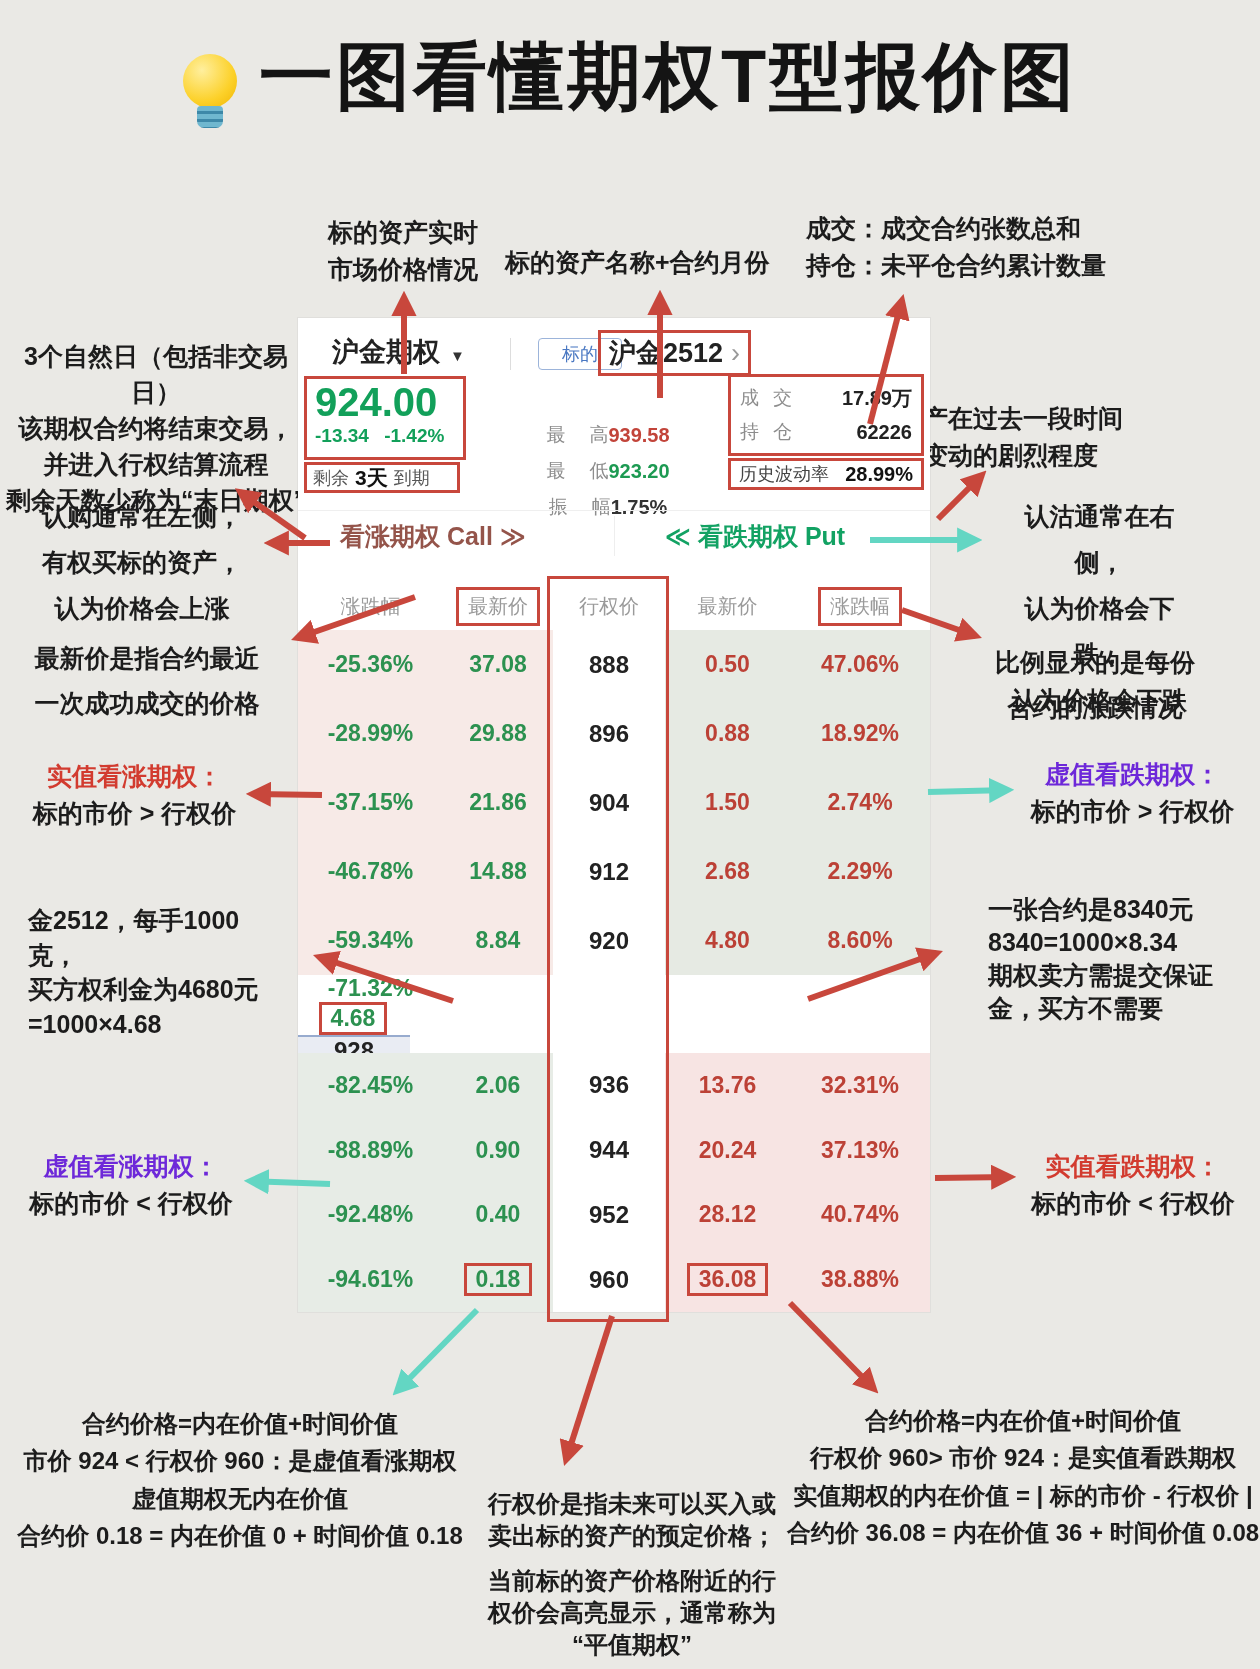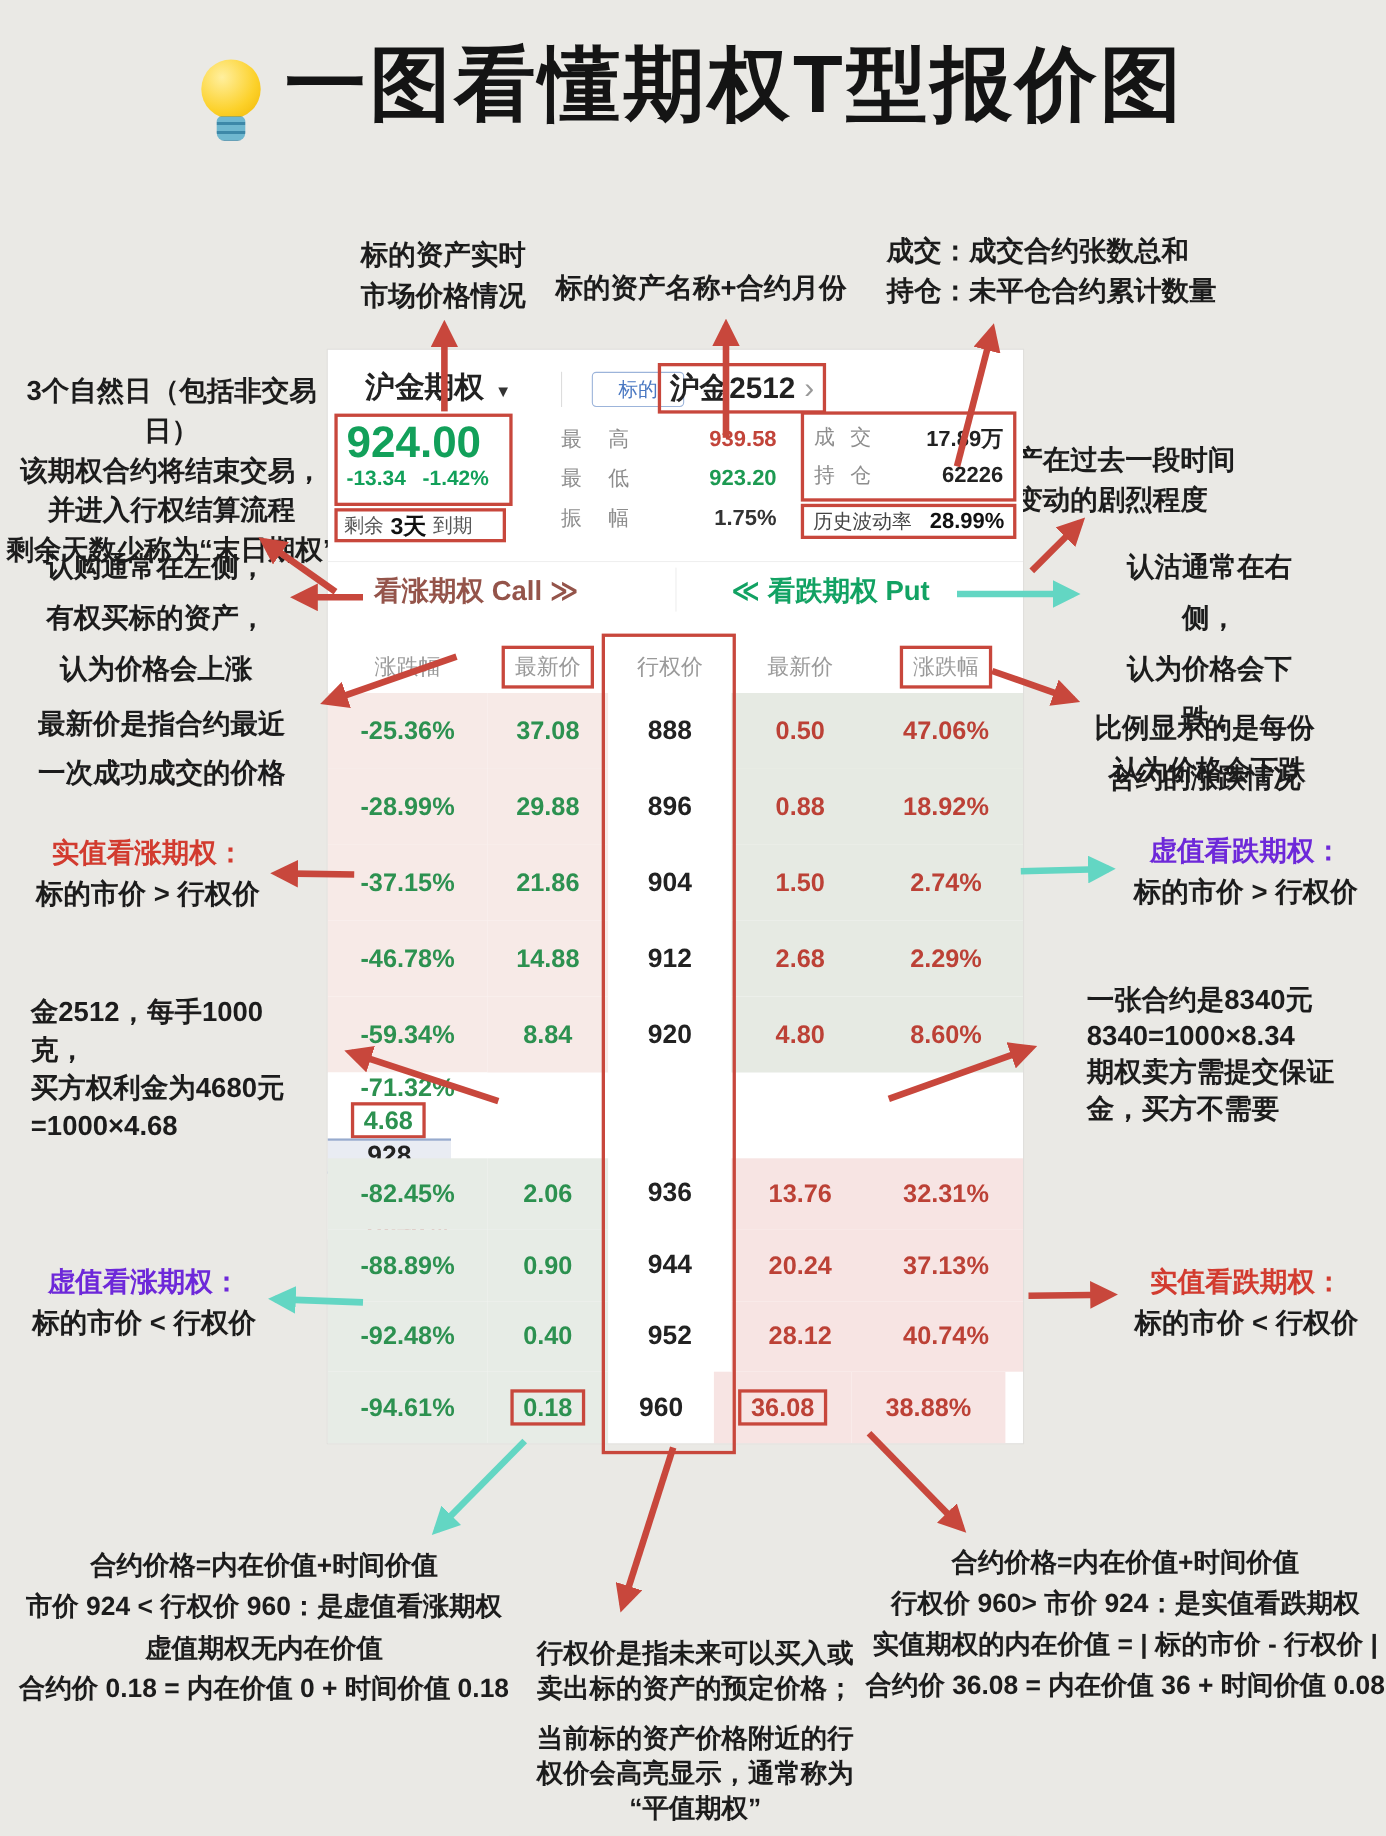--- a/index.html
+++ b/index.html
@@ -28,21 +28,21 @@
         color:#4a78c2;font-size:18px;font-weight:400;}
   .uname{position:absolute;left:300px;top:12px;padding:2px 8px;border:3px solid #c8473c;
          font-size:27px;font-weight:700;color:#222;}
   .uname .gt{color:#999;font-weight:400;margin-left:8px;}
   .pricebox{position:absolute;left:6px;top:58px;width:162px;height:84px;border:3px solid #c8473c;padding:2px 8px;}
   .bigprice{font-size:40px;font-weight:800;color:#12a05a;line-height:1.05;}
   .chg{font-size:19px;font-weight:700;color:#12a05a;margin-top:2px;}
   .expirybox{position:absolute;left:6px;top:144px;width:156px;height:31px;border:3px solid #c8473c;
              display:flex;align-items:center;gap:6px;padding:0 6px;font-size:18px;color:#555;}
   .expirydays{font-size:21px;font-weight:800;color:#111;}
-  .smrow{position:absolute;left:212px;width:196px;height:30px;display:flex;justify-content:space-between;align-items:center;}
+  .smrow{position:absolute;left:212px;width:196px;height:30px;display:flex;justify-content:center;align-items:center;margin-top:36px;}
   .jlabel{display:inline-block;width:62px;text-align:justify;text-align-last:justify;color:#8d8d8d;font-size:19px;}
   .sval{font-size:20px;font-weight:700;}
   .sval.red{color:#c2443a;} .sval.green{color:#1d9a52;} .sval.dark{color:#333;}
   .srbox{position:absolute;left:430px;top:56px;width:196px;height:82px;border:3px solid #c8473c;
          display:flex;flex-direction:column;justify-content:space-evenly;padding:0 9px;}
   .srrow{display:flex;justify-content:space-between;align-items:center;}
   .srrow .jlabel{width:52px;color:#8d8d8d;}
   .srrow .v{font-size:20px;font-weight:700;color:#222;}
   .volbox{position:absolute;left:430px;top:140px;width:196px;height:32px;border:3px solid #c8473c;
           display:flex;justify-content:space-between;align-items:center;padding:0 8px;}
@@ -312,21 +312,21 @@
           <div class="cell cz-call green" style="width: 110px;">0.40</div>
           <div class="cell strike" style="width: 112px;">952</div>
           <div class="cell cz-put red" style="width: 125px;">28.12</div>
           <div class="cell cz-put red" style="width: 140px;">40.74%</div>
         </div>
         <div class="trow lower" style="height: 64.75px;">
           <div class="cell cz-call green" style="width: 145px;">-94.61%</div>
           <div class="cell cz-call green" style="width: 110px;">
             <span class="boxed">0.18</span>
           </div>
-          <div class="cell strike" style="width: 96px;">960</div>
+          <div class="cell strike" style="width: 112px;">960</div>
           <div class="cell cz-put red" style="width: 125px;">
             <span class="boxed">36.08</span>
           </div>
           <div class="cell cz-put red" style="width: 140px;">38.88%</div>
         </div>
       </div>
     <div class="strike-frame"></div>
   </div>
 
   <svg class="arrows" viewBox="0 0 1260 1669">

